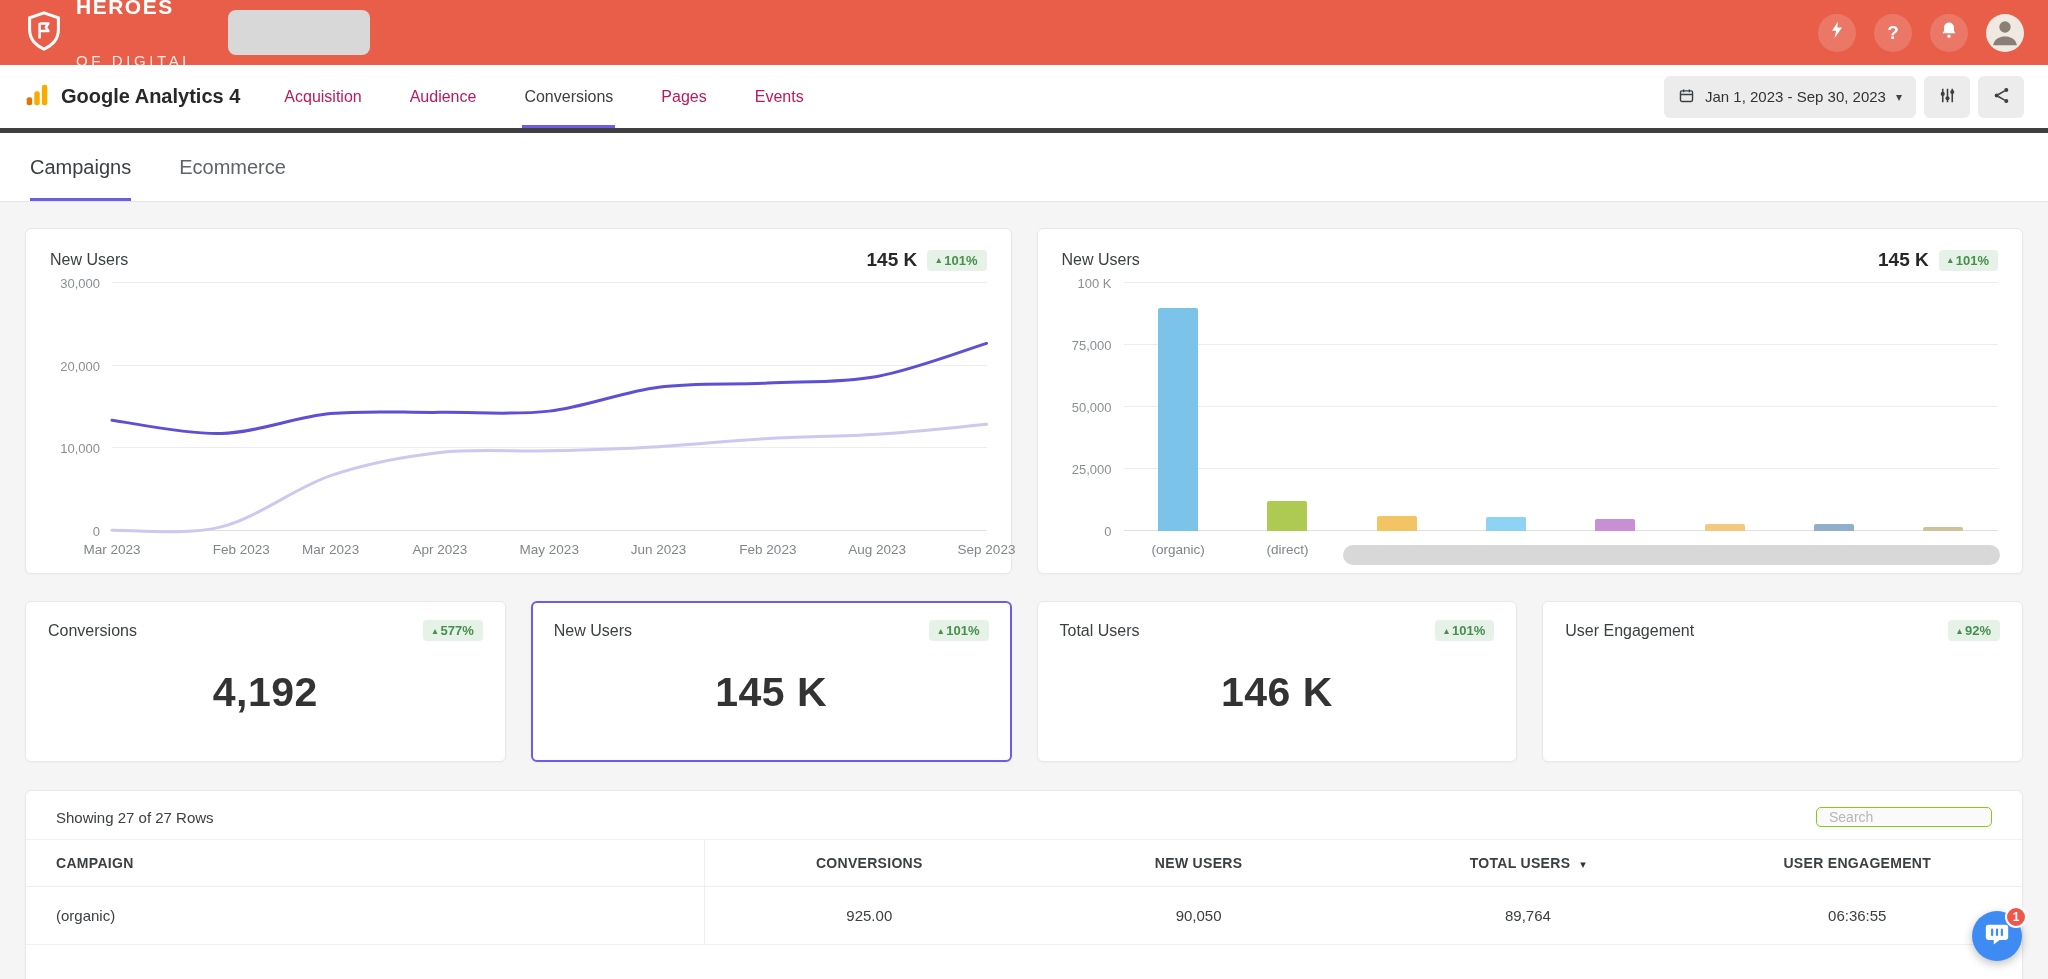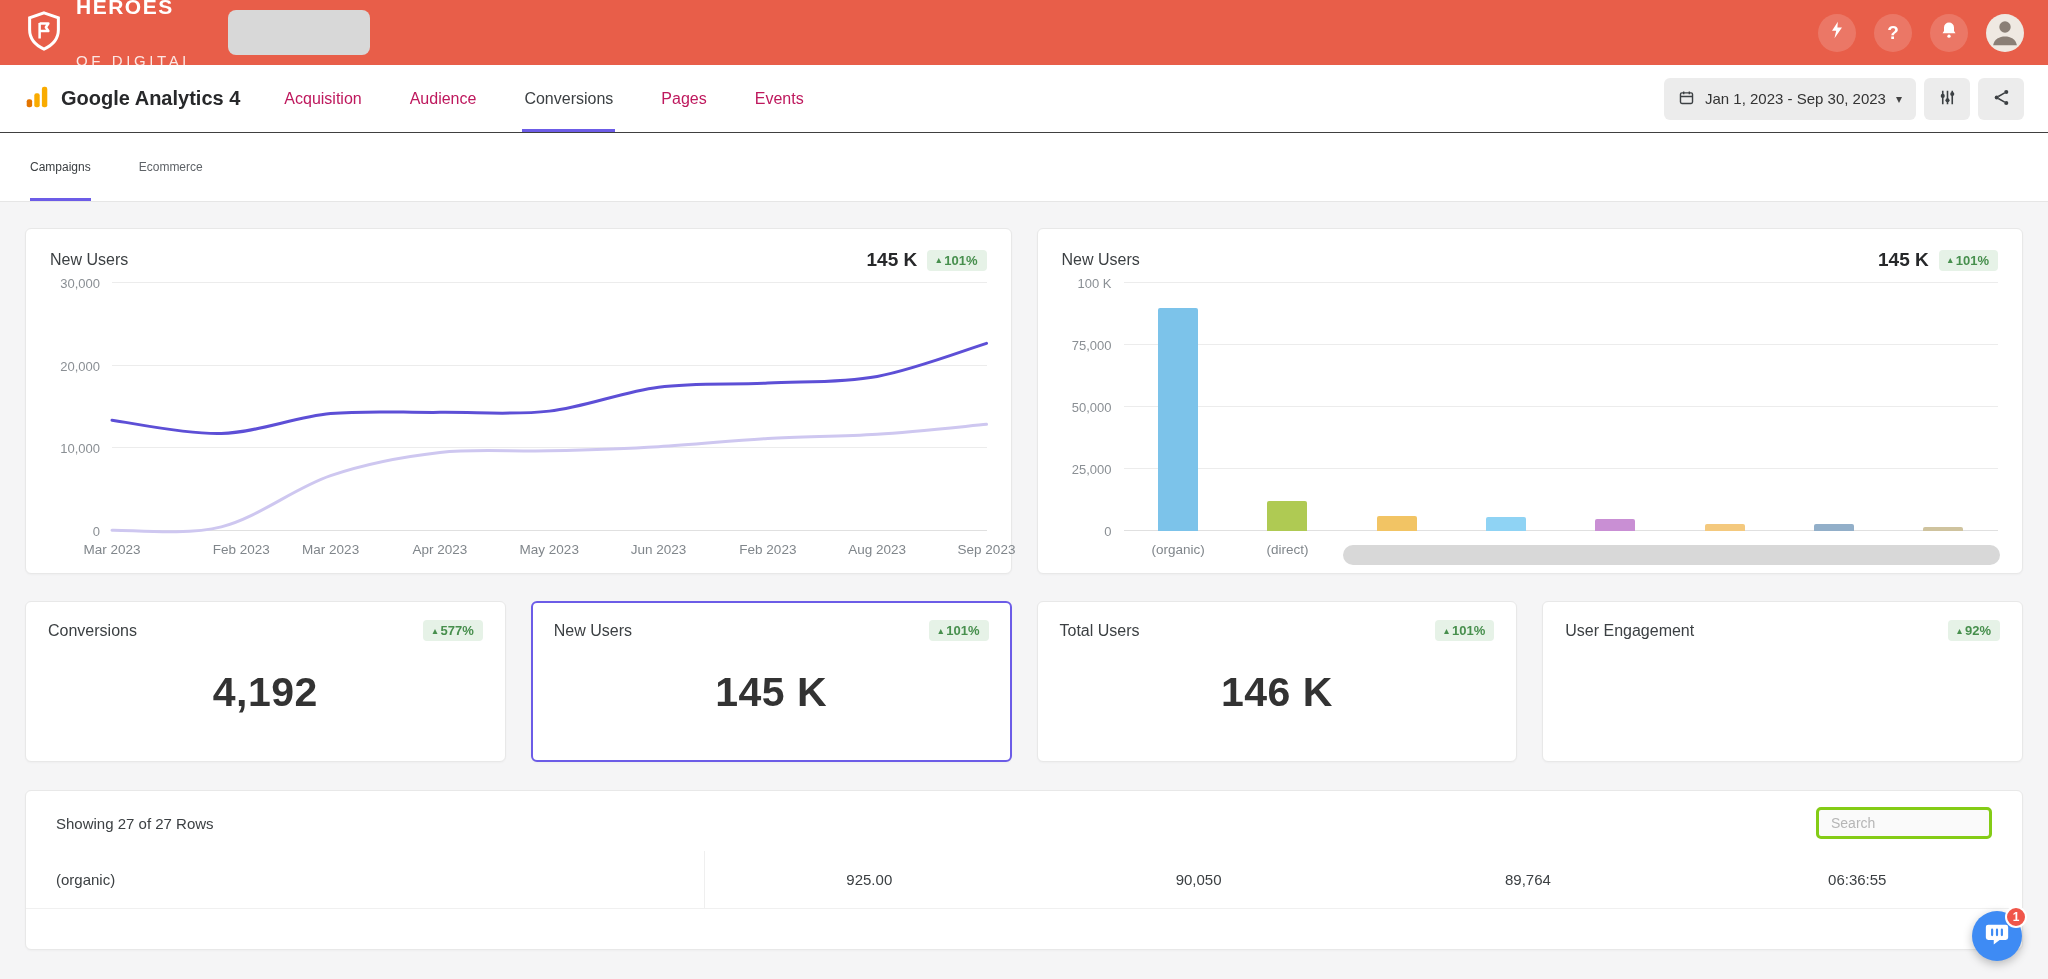--- a/index.html
+++ b/index.html
@@ -11,34 +11,34 @@
   .topbar{height:65px;background:var(--topbar,#E85E49);display:flex;align-items:center;padding:0 24px;}
   .brand{display:flex;align-items:center;gap:12px;}
   .brand-l1{color:#fff;font-size:21px;font-weight:bold;letter-spacing:1.5px;line-height:1.1;}
   .brand-l2{color:rgba(255,255,255,.85);font-size:15px;letter-spacing:3.6px;line-height:1.25;margin-top:34px;}
   .account-pill{width:142px;height:45px;background:#d8d8d8;border-radius:8px;margin-left:34px;}
   .topbar-actions{margin-left:auto;display:flex;align-items:center;gap:18px;}
   .tb-btn{width:38px;height:38px;border-radius:50%;background:rgba(255,255,255,.16);display:flex;align-items:center;justify-content:center;color:#fff;font-weight:bold;font-size:19px;}
   .tb-avatar{width:38px;height:38px;border-radius:50%;background:#EFE9E2;display:flex;align-items:center;justify-content:center;overflow:hidden;}
 
   
-  .navbar{height:68px;background:#fff;border-bottom:1px solid #404040;display:flex;align-items:stretch;padding:0 24px;}
+  .navbar{height:68px;background:#fff;border-bottom:5px solid #404040;display:flex;align-items:stretch;padding:0 24px;}
   .product{display:flex;align-items:center;gap:11px;margin-right:42px;}
   .product-title{font-size:20px;font-weight:bold;color:#27282a;white-space:nowrap;}
   .nav-tabs{display:flex;align-items:stretch;gap:44px;}
   .nav-tab{font-size:16px;color:#be185d;border-bottom:3px solid transparent;border-top:3px solid transparent;padding:0 2px;display:flex;align-items:center;}
   .nav-tab.active{color:#3c4043;border-bottom-color:var(--accent,#6C5CE7);}
   .nav-actions{margin-left:auto;display:flex;align-items:center;gap:8px;}
   .date-btn{height:42px;background:#ececec;border-radius:6px;display:flex;align-items:center;gap:10px;padding:0 14px;font-size:15px;color:#333;white-space:nowrap;}
   .icon-btn{width:46px;height:42px;background:#ececec;border-radius:6px;display:flex;align-items:center;justify-content:center;}
   .caret{font-size:12px;color:#444;}
 
   
   .subtabs{height:69px;background:#fff;border-bottom:1px solid #e6e6e6;display:flex;align-items:stretch;gap:48px;padding:0 30px;}
-  .subtab{font-size:12px;color:#5f6368;border-bottom:3px solid transparent;border-top:3px solid transparent;display:flex;align-items:center;}
+  .subtab{font-size:20px;color:#5f6368;border-bottom:3px solid transparent;border-top:3px solid transparent;display:flex;align-items:center;}
   .subtab.active{color:#3c4043;border-bottom-color:var(--accent,#6C5CE7);}
 
   
   .content{padding:26px 25px 0;}
   .card{background:#fff;border:1px solid #e8e8e8;border-radius:6px;box-shadow:0 1px 2px rgba(0,0,0,.03);}
 
   .charts-row{display:flex;gap:25px;margin-bottom:27px;}
   .chart-card{flex:1;height:346px;padding:20px 24px 8px;position:relative;display:flex;flex-direction:column;}
   .card-head{display:flex;align-items:center;justify-content:space-between;}
   .card-title{font-size:16px;color:#3c4043;}
@@ -69,21 +69,21 @@
   .stats-row{display:grid;grid-template-columns:repeat(4,1fr);gap:25px;margin-bottom:28px;}
   .stat-card{height:161px;padding:18px 22px;display:flex;flex-direction:column;}
   .stat-card.selected{border:2px solid var(--accent,#6C5CE7);padding:17px 21px;}
   .stat-head{display:flex;align-items:center;justify-content:space-between;}
   .stat-value{flex:1;display:flex;align-items:center;justify-content:center;font-size:41px;font-weight:bold;color:#333;letter-spacing:.5px;}
 
   
   .table-card{padding-bottom:40px;}
   .table-top{display:flex;align-items:center;justify-content:space-between;padding:16px 30px 12px;}
   .table-meta{font-size:15px;color:#3c4043;}
-  .search-input{width:176px;height:32px;background:#fafafa;border:3px solid #84cc16;border-radius:5px;padding:0 12px;font-size:14px;color:#333;font-family:inherit;outline:none;}
+  .search-input{width:176px;height:20px;background:#fafafa;border:1px solid #84cc16;border-radius:5px;padding:0 12px;font-size:14px;color:#333;font-family:inherit;outline:none;}
   .search-input::placeholder{color:#b6b6b6;}
   .trow{display:grid;grid-template-columns:34% 16.5% 16.5% 16.5% 16.5%;align-items:center;}
   .thead{border-top:1px solid #f2f2f2;border-bottom:1px solid #ececec;height:48px;font-weight:bold;font-size:14px;letter-spacing:.3px;color:#3c4043;}
   .tbody-row{height:58px;border-bottom:1px solid #f0f0f0;font-size:15px;color:#3c4043;}
   .tcell{text-align:center;}
   .tcell.first{text-align:left;padding-left:30px;border-right:1px solid #efefef;align-self:stretch;display:flex;align-items:center;}
   .sort-caret{margin-left:10px;font-size:11px;color:#333;}
 
   
   .chat-fab{position:fixed;right:26px;bottom:18px;width:50px;height:50px;border-radius:50%;background:#3E8BF4;display:flex;align-items:center;justify-content:center;box-shadow:0 3px 10px rgba(0,0,0,.25);}
@@ -342,20 +342,29 @@
           </div>
         </section>
       </div>
 
     <section class="card table-card">
       <div class="table-top">
         <span class="table-meta">Showing 27 of 27 Rows</span>
         <input class="search-input" type="text" placeholder="Search" style="">
       </div>
       <div class="table" id="table">
+          <div class="trow thead">
+            <div class="tcell first">
+              <span>CAMPAIGN</span>
+            </div>
+            <div class="tcell"><span>CONVERSIONS</span></div>
+            <div class="tcell"><span>NEW USERS</span></div>
+            <div class="tcell"><span>TOTAL USERS</span><span class="sort-caret">▾</span></div>
+            <div class="tcell"><span>USER ENGAGEMENT</span></div>
+          </div>
           <div class="trow tbody-row">
             <div class="tcell first">(organic)</div>
             <div class="tcell">925.00</div>
             <div class="tcell">90,050</div>
             <div class="tcell">89,764</div>
             <div class="tcell">06:36:55</div>
           </div>
         </div>
     </section>
 

